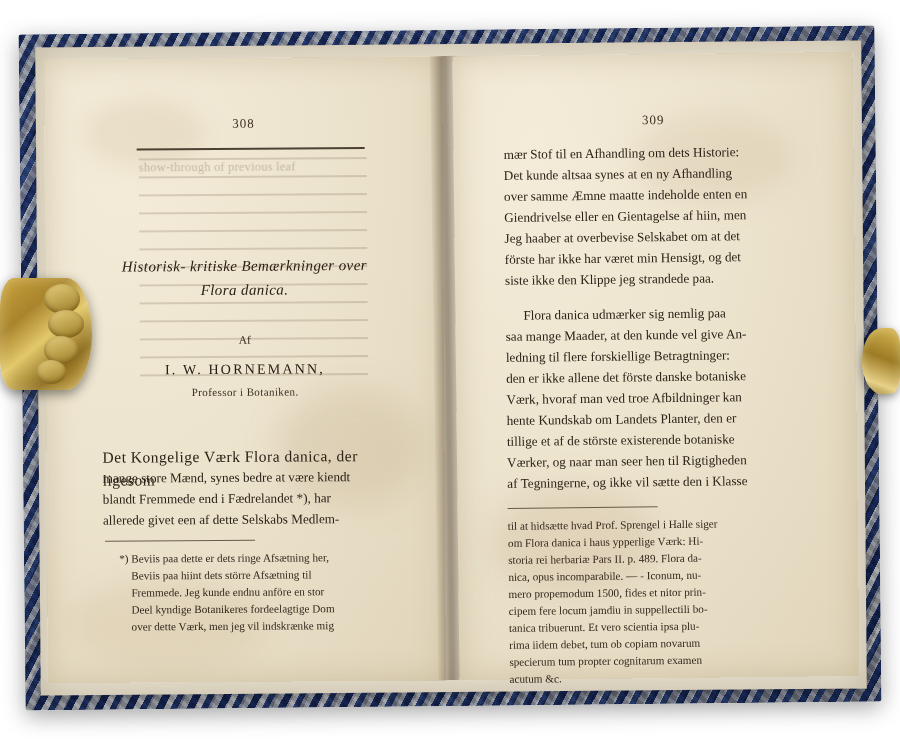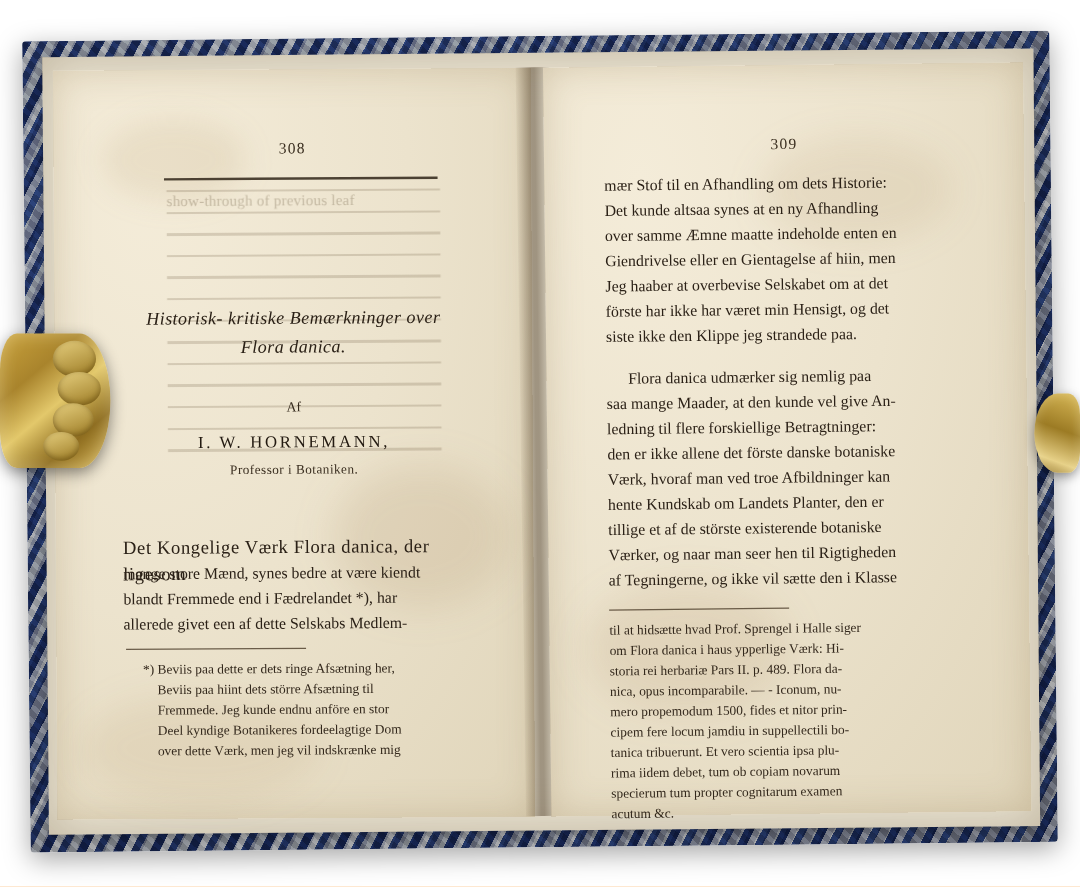--- a/index.html
+++ b/index.html
@@ -5,21 +5,21 @@
   html, body {
     margin: 0;
     padding: 0;
     background: #ffffff;
   }
   #page {
     position: relative;
     width: 900px;
     height: 739px;
     overflow: hidden;
-    background: #fdba74;
+    background: #ec4899;
     font-family: "Liberation Serif", serif;
   }
 
   
   .photo-bg {
     position: absolute;
     inset: 0;
     background: #ffffff;
   }
 

